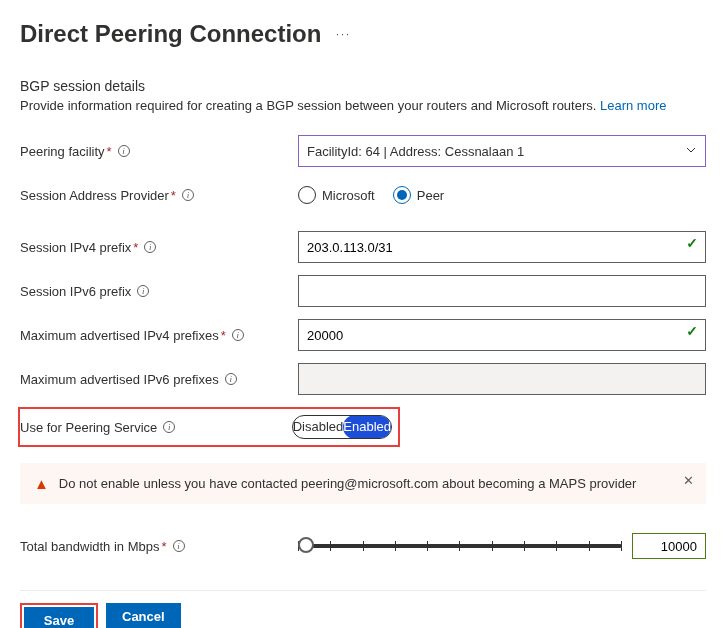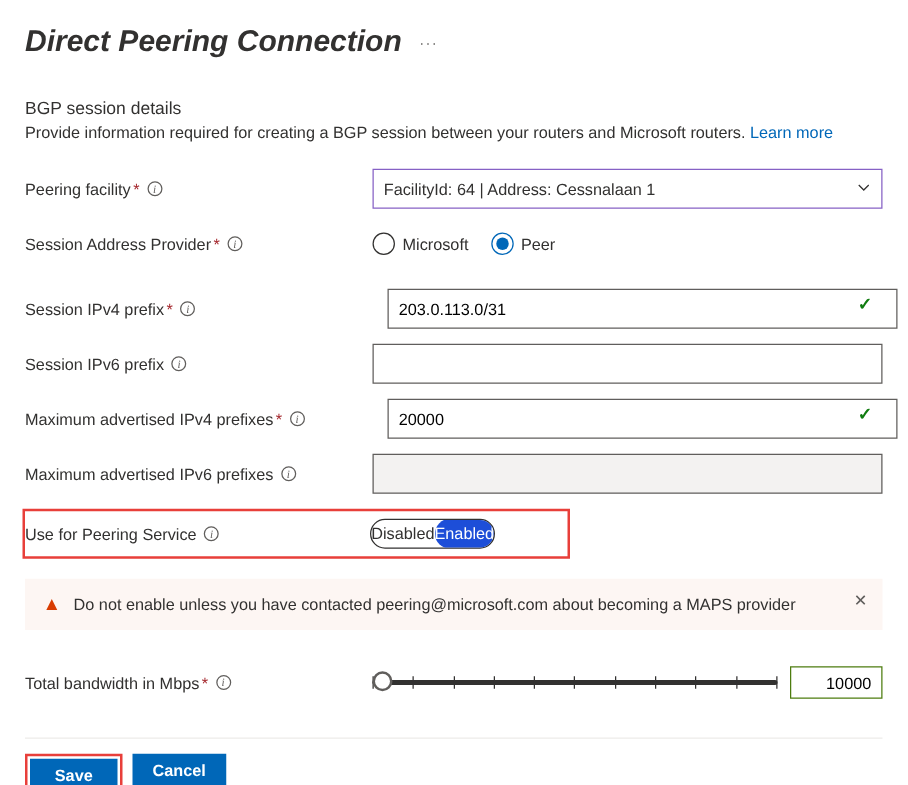--- a/index.html
+++ b/index.html
@@ -6,21 +6,21 @@
   body {
     font-family: "Segoe UI", -apple-system, sans-serif;
     font-size: 13px;
     color: #323130;
     margin: 0;
     padding: 20px 20px 16px 20px;
     width: 726px;
     background: #fff;
   }
   .header { display: flex; align-items: center; margin-bottom: 30px; }
-  .title { font-size: 24px; font-weight: 600; margin: 0; color: #323130; font-style: italic; }
+  .title { font-size: 24px; font-weight: 600; margin: 0; color: #323130; }
   .menu-dots { margin-left: 14px; color: #605e5c; letter-spacing: 1px; font-size: 12px; cursor: pointer; }
   .section-title { font-size: 14px; margin-bottom: 4px; }
   .section-sub { font-size: 13px; color: #323130; margin-bottom: 18px; }
   a.link { color: #0067b8; text-decoration: none; cursor: pointer; }
   .row { display: flex; min-height: 40px; margin-bottom: 4px; }
   .label-col { width: 278px; display: flex; align-items: center; font-size: 13px; }
   .req { color: #a4262c; margin-left: 2px; }
   .info-icon {
     width: 12px; height: 12px; border: 1px solid #605e5c; border-radius: 50%;
     display: inline-flex; align-items: center; justify-content: center;
@@ -30,21 +30,21 @@
   .control-col { flex: 1; display: flex; align-items: center; }
   .select-box, .text-input {
     width: 100%; height: 26px; border: 1px solid #605e5c;
     padding: 15px 8px; font-size: 13px; font-family: inherit;
     display: flex; align-items: center; justify-content: space-between;
     background: #fff;
   }
   .select-box { border-color: #8661c5; cursor: pointer; }
   .chev { font-size: 12px; color: #323130; }
   .text-input { outline: none; }
-  .text-input.valid { border-color: #605e5c; margin-left: 12px; }
+  .text-input.valid { border-color: #605e5c; }
   .input-wrap { position: relative; width: 100%; }
   .check-mark {
     position: absolute; right: 8px; top: 4px;
     color: #107c10; font-size: 14px; font-weight: bold;
   }
   .text-input[disabled] { background: #f3f2f1; color: #a19f9d; }
   .radio-group { display: flex; gap: 18px; }
   .radio-item { display: flex; align-items: center; gap: 6px; cursor: pointer; }
   .radio-circle {
     width: 18px; height: 18px; border: 1px solid #323130; border-radius: 50%;
@@ -53,21 +53,21 @@
   .radio-circle.sel { border-color: #0067b8; border-width: 1px; }
   .radio-dot { width: 10px; height: 10px; background: #0067b8; border-radius: 50%; }
   .pill-toggle {
     display: inline-flex; border: 1px solid #323130; border-radius: 14px;
     overflow: hidden; height: 24px; align-items: center; cursor: pointer;
   }
   .pill-seg { padding: 0 0; font-size: 13px; line-height: 24px; }
   .pill-seg.active { background: #1d4ed8; color: #fff; border-radius: 12px; }
   .hl-row {
     border: 2px solid #e83f3a; padding: 2px 6px 2px 0; margin-left: -2px;
-    width: 438px;
+    width: 382px;
   }
   .warn-box {
     background: #fdf6f3; border: none; padding: 12px 14px;
     display: flex; align-items: center; gap: 10px;
     margin: 16px 0 22px 0; position: relative;
   }
   .warn-icon { color: #d83b01; font-size: 15px; }
   .warn-close { position: absolute; right: 12px; top: 10px; cursor: pointer; color: #605e5c; font-size: 13px; }
   .slider-wrap { display: flex; align-items: center; width: 100%; gap: 10px; }
   .slider {

